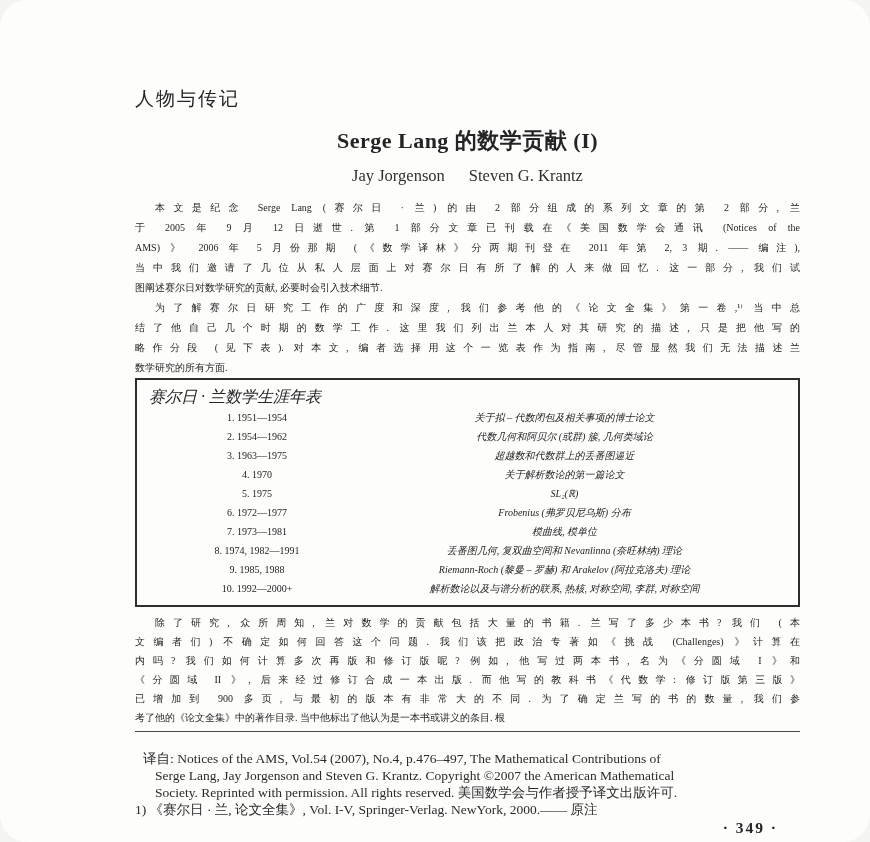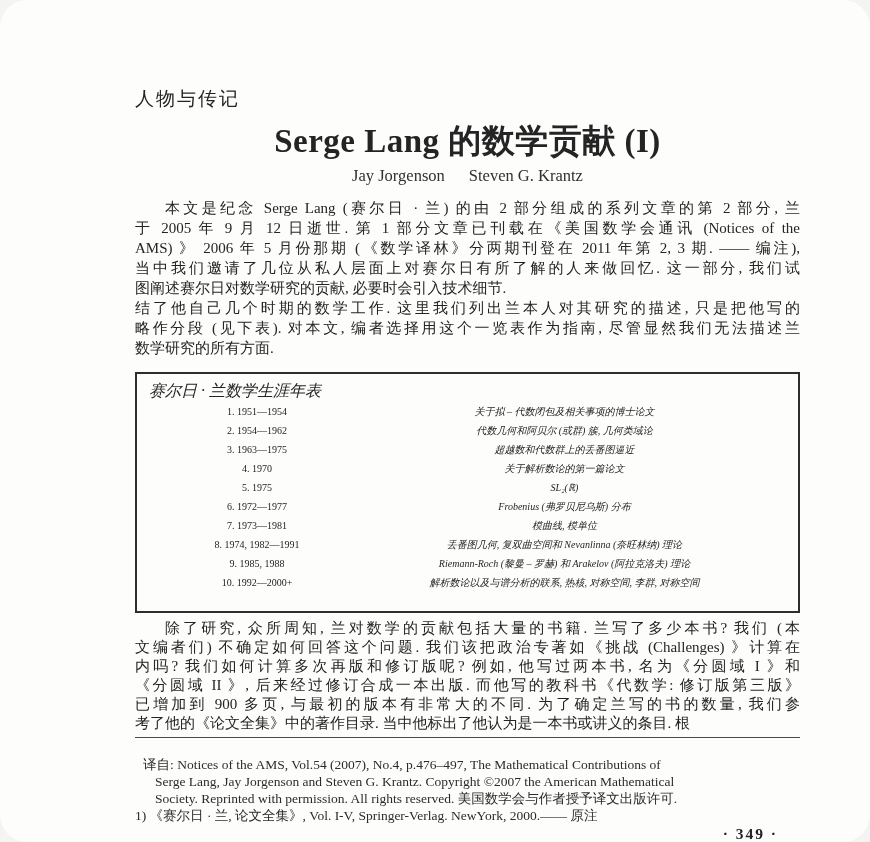--- a/index.html
+++ b/index.html
@@ -1,30 +1,30 @@
 <!DOCTYPE html>
 <html><head>
 <meta charset="utf-8">
 <style>
   html,body{margin:0;padding:0;background:#f4f4f2;}
   .page{position:relative;width:870px;height:842px;background:#fdfdfc;overflow:hidden;
         font-family:"Liberation Serif","DejaVu Serif",serif;color:#242424;border-radius:27px;}
   .content{position:absolute;left:135px;top:88px;width:665px;}
   .section-label{font-size:19px;line-height:22px;letter-spacing:2px;}
-  .title{margin:12px 0 0 0;font-size:33px;line-height:38px;text-align:center;
+  .title{margin:12px 0 0 0;font-size:22px;line-height:38px;text-align:center;
          font-weight:bold;letter-spacing:.5px;}
   .authors{margin-top:6px;display:flex;justify-content:center;gap:24px;
            font-size:16.5px;line-height:20px;color:#303030;}
-  .para{font-size:15px;line-height:20px;}
+  .para{font-size:10px;line-height:20px;}
   .para .line{text-align:justify;text-align-last:justify;}
   .para .line.first{text-indent:2em;}
   .para .line.last{text-align-last:left;}
   .p1{margin-top:12px;}
   .p3{margin-top:6px;line-height:19px;}
-  .table-box{margin-top:14px;border:2px solid #2e2e2e;padding:5px 12px 19px 12px;}
+  .table-box{margin-top:0;border:2px solid #2e2e2e;padding:5px 12px 7px 12px;}
   .table-title{font-size:16px;line-height:23px;font-style:italic;font-weight:500;}
   .trow{display:grid;grid-template-columns:172px 1fr;padding-left:22px;
         font-size:10px;line-height:19px;text-align:center;}
   .tlabel{font-style:normal;}
   .tdesc{font-style:italic;}
   .fn-sep{margin-top:4px;border-top:1px solid #4a4a4a;height:0;}
   .fn{font-size:13.5px;line-height:17px;color:#2b2b2b;}
   .translator{margin-top:18px;padding-left:20px;}
   .translator .fn-line.first{text-indent:-12px;}
   .note1{margin-top:0;}
@@ -50,20 +50,21 @@
 
     <div class="line first">本文是纪念 Serge Lang (赛尔日 · 兰) 的由 2 部分组成的系列文章的第 2 部分, 兰</div>
         <div class="line">于 2005 年 9 月 12 日逝世. 第 1 部分文章已刊载在《美国数学会通讯 (Notices of the</div>
         <div class="line">AMS) 》 2006 年 5 月份那期 (《数学译林》分两期刊登在 2011 年第 2, 3 期. —— 编注),</div>
         <div class="line">当中我们邀请了几位从私人层面上对赛尔日有所了解的人来做回忆. 这一部分, 我们试</div>
         <div class="line last">图阐述赛尔日对数学研究的贡献, 必要时会引入技术细节.</div>
       </div>
 
     <div class="para p2">
 
+    <div class="line first">为了解赛尔日研究工作的广度和深度, 我们参考他的《论文全集》第一卷,¹⁾ 当中总</div>
         <div class="line">结了他自己几个时期的数学工作. 这里我们列出兰本人对其研究的描述, 只是把他写的</div>
         <div class="line">略作分段 (见下表). 对本文, 编者选择用这个一览表作为指南, 尽管显然我们无法描述兰</div>
         <div class="line last">数学研究的所有方面.</div>
       </div>
 
     <div class="table-box">
       <div class="table-title">赛尔日 · 兰数学生涯年表</div>
       <div class="rows">
 
       <div class="trow first">

